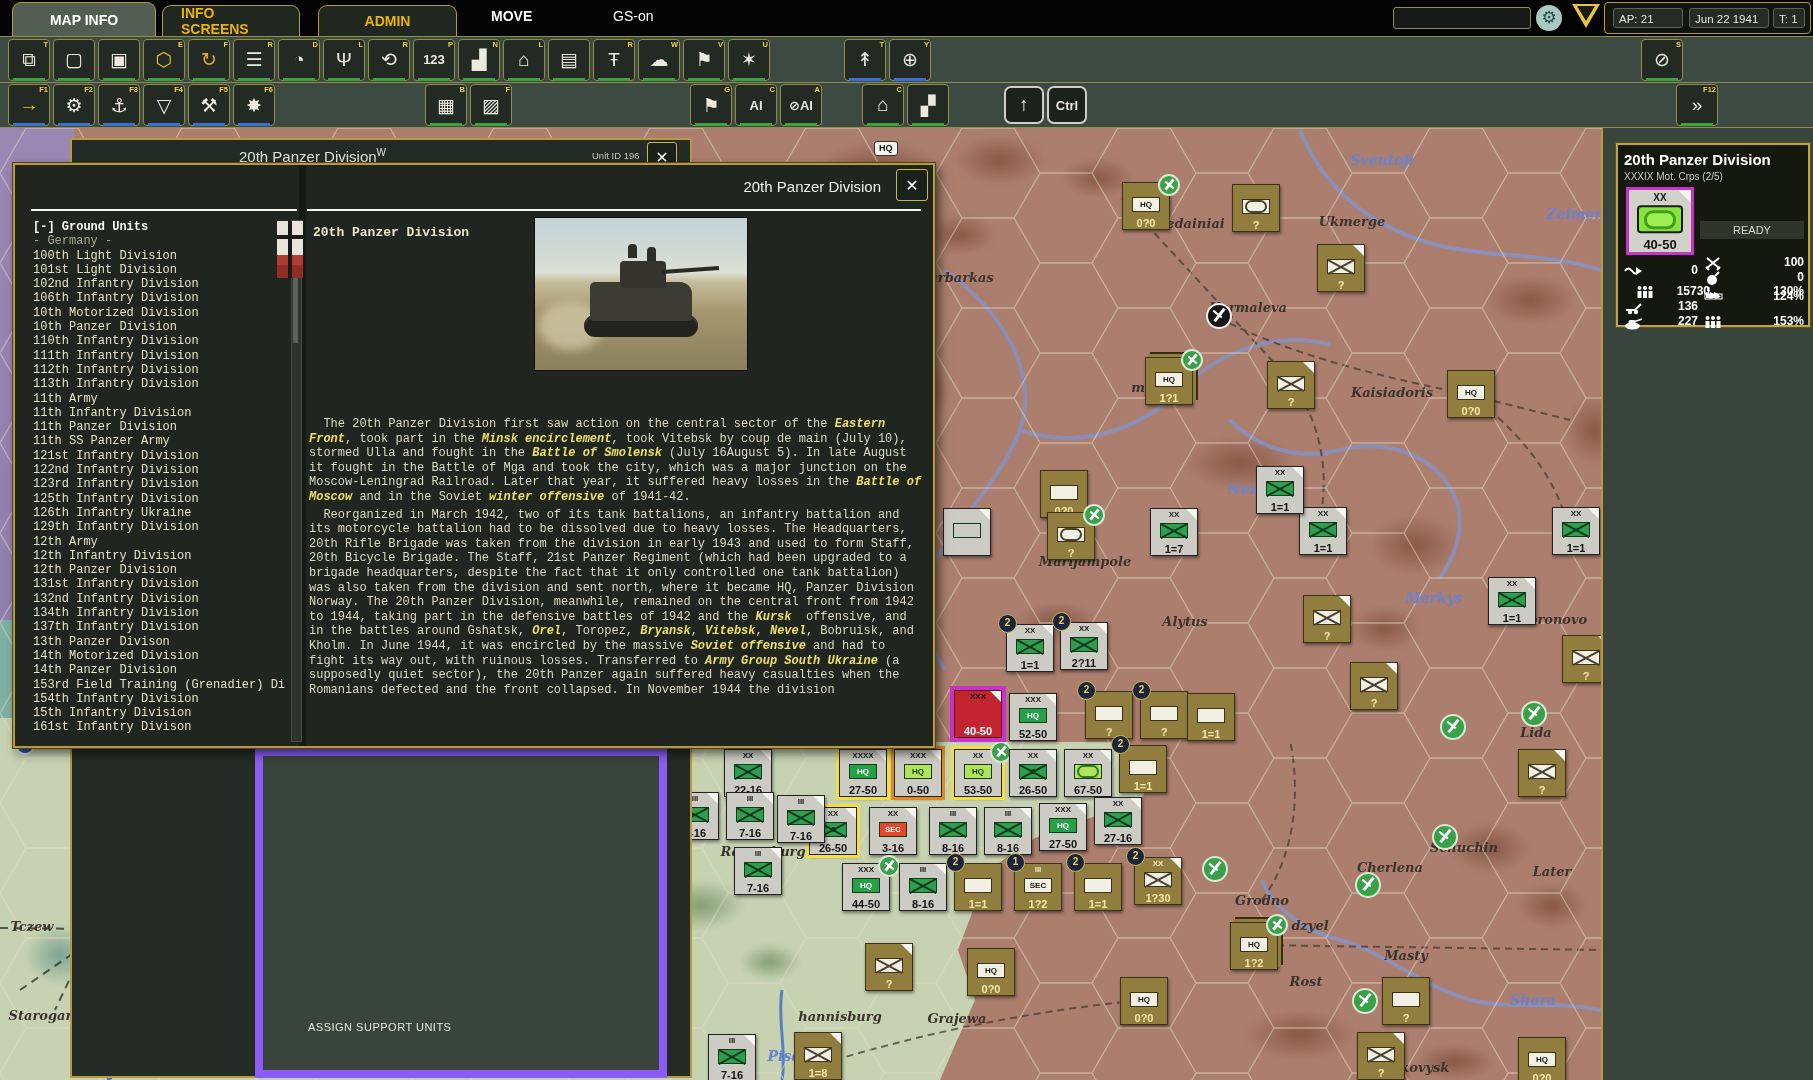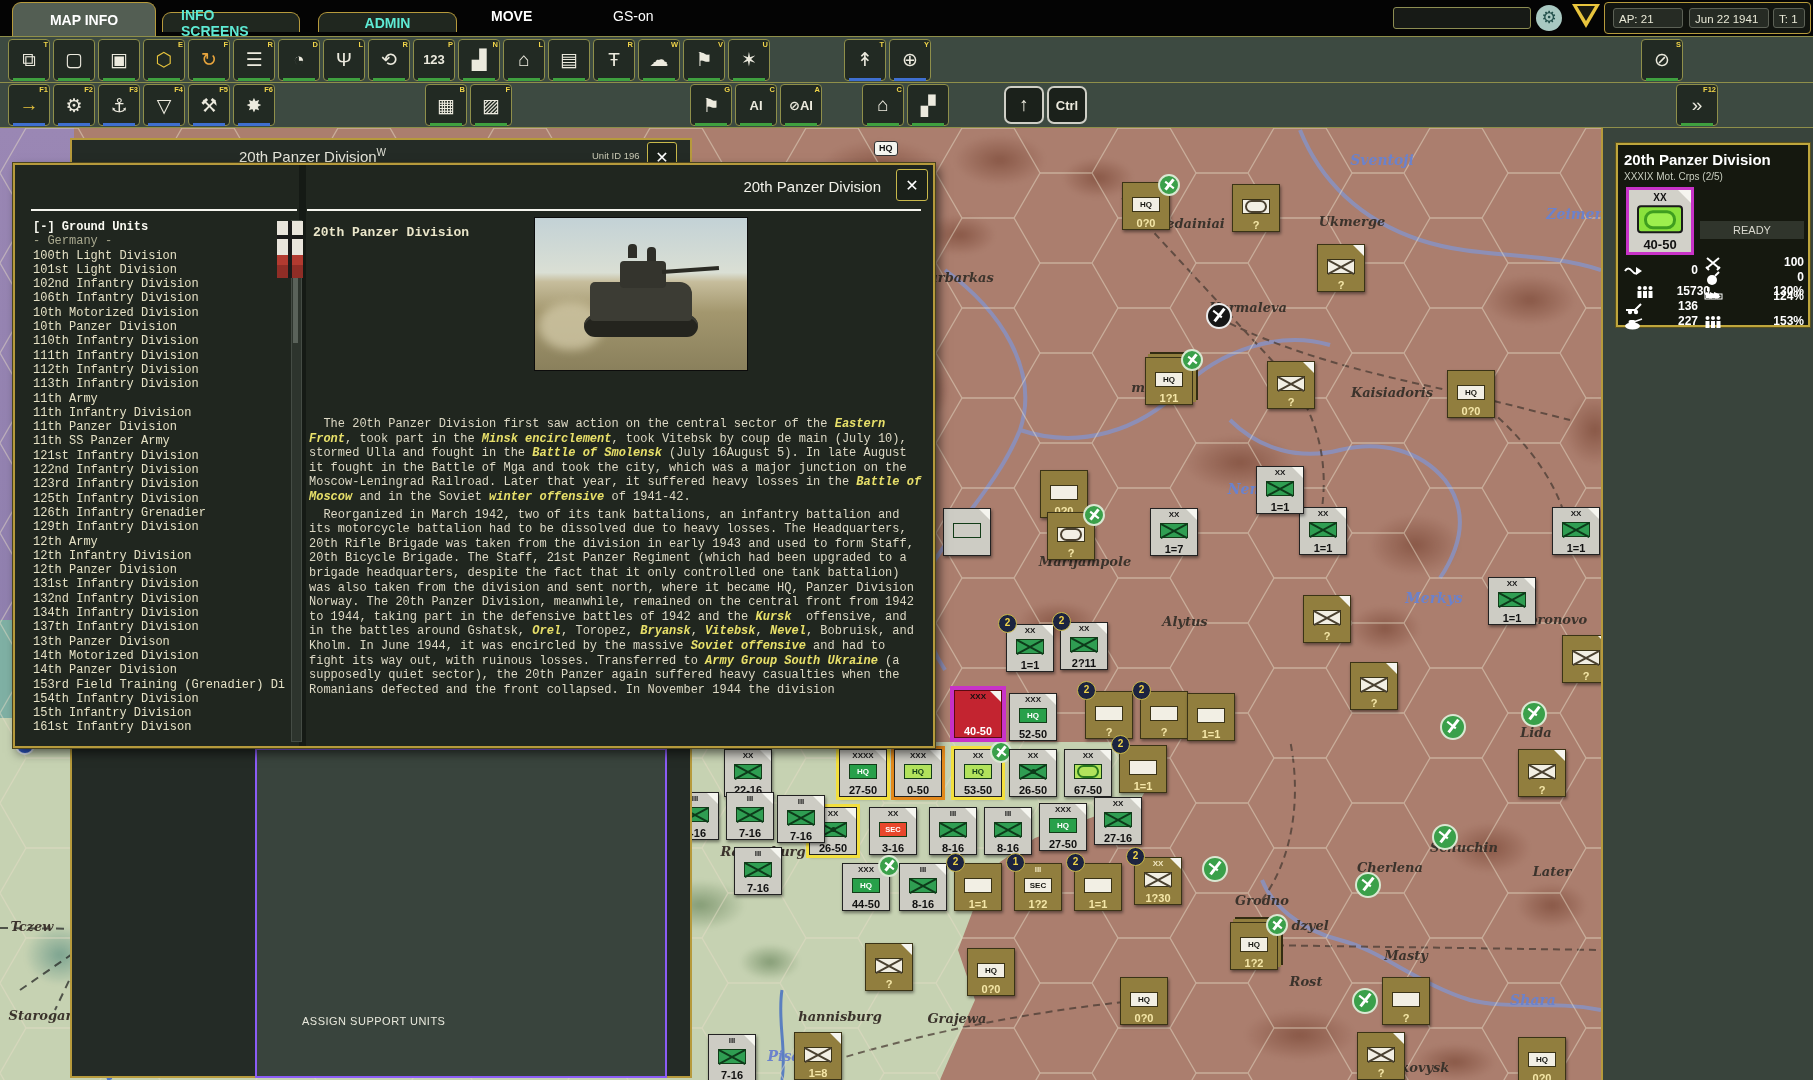--- a/index.html
+++ b/index.html
@@ -1,21 +1,21 @@
 <!DOCTYPE html>
 <html style="--accent_gold: #c9a83b; --toolbar_bg: #3d4a41; --german_counter: #cdccc4; --soviet_counter: #917e3e; --selection_magenta: #c832c8; --highlight_yellow: #f2df3e; --highlight_orange: #e2891c; --link_yellow: #e8e06a; --ready_green: #8ae23c; --map_red: #ab7e6e; --map_green: #c6d2b2; --map_teal: #7fb0a4; --map_purple: #9a87b4;"><head>
 <meta charset="utf-8">
 <style>
   html,body{margin:0;padding:0;background:#000;}
   .screen{position:relative;width:1813px;height:1080px;background:#0a0c0a;overflow:hidden;
           font-family:"Liberation Sans",sans-serif;box-shadow:inset 0 0 0 1px #6a6a3a;}
   
   .topbar{position:absolute;left:0;top:0;width:1813px;height:36px;background:#040404;z-index:9;}
-  .tab{position:absolute;top:12px;height:20px;border:1px solid #b69a3c;border-bottom:none;
-       border-radius:9px 9px 0 0;background:#20271f;color:#5eead4;font-weight:bold;font-size:14px;
+  .tab{position:absolute;top:5px;height:31px;border:1px solid #b69a3c;border-bottom:none;
+       border-radius:9px 9px 0 0;background:#20271f;color:#eab308;font-weight:bold;font-size:14px;
        display:flex;align-items:center;justify-content:center;padding:0 18px;box-sizing:border-box;}
   .tab.active{background:#535e53;color:#fff;top:2px;height:34px;}
   .menu-label{position:absolute;top:8px;color:#fff;font-weight:bold;font-size:14px;}
   .cmd-input{position:absolute;left:1393px;top:7px;width:128px;height:20px;background:#171a16;
        border:1px solid #8d8d52;border-radius:3px;color:#dcdcc8;font-size:12px;padding:0 4px;}
   .gearball{position:absolute;left:1536px;top:5px;width:26px;height:26px;border-radius:50%;
        background:#a9c9c2;color:#23504b;font-size:17px;line-height:26px;text-align:center;}
   .alert-tri{position:absolute;left:1572px;top:4px;width:0;height:0;border-left:14px solid transparent;
        border-right:14px solid transparent;border-top:24px solid #e9c53d;}
   .alert-tri:after{content:"";position:absolute;left:-9px;top:-22px;border-left:9px solid transparent;
@@ -106,21 +106,21 @@
   .airb.black{background:#161616;border-color:#ececec;}
   
   .bwin{position:absolute;left:70px;top:138px;width:622px;height:940px;background:#242b26;
      border:2px solid #b69a3c;box-sizing:border-box;z-index:5;}
   .bwin-title{position:absolute;left:167px;top:7px;font-size:15px;color:#e3e3d8;}
   .bwin-title sup{font-size:10px;}
   .bwin-id{position:absolute;left:520px;top:10px;font-size:9.5px;color:#c9c9b4;}
   .xbtn{position:absolute;width:28px;height:28px;border:1px solid #c8b84a;background:#1a201a;
      color:#fff;font-size:16px;display:flex;align-items:center;justify-content:center;border-radius:3px;}
   .awin{position:absolute;left:255px;top:748px;width:412px;height:330px;background:#39443d;
-     border:2px solid #8b5cf6;box-sizing:border-box;z-index:6;}
+     border:8px solid #8b5cf6;box-sizing:border-box;z-index:6;}
   .assign-lbl{position:absolute;left:45px;top:265px;font-size:11px;color:#e9e9dd;letter-spacing:.5px;}
   .dlg{position:absolute;left:13px;top:163px;width:922px;height:585px;background:#20261f;
      border:2px solid #b69a3c;box-shadow:0 0 0 1px #4a4420,4px 5px 10px rgba(0,0,0,.6);
      box-sizing:border-box;z-index:7;}
   .dlg-title{position:absolute;top:13px;right:52px;font-size:15px;color:#f2f2ea;}
   .dlg .xbtn{top:4px;right:5px;width:30px;height:30px;}
   .hr{position:absolute;height:2px;background:#f5f5ee;top:44px;}
   .hr.l{left:16px;width:266px;} .hr.r{left:292px;width:614px;}
   .vdiv{position:absolute;left:284px;top:0;width:7px;bottom:0;background:#151a15;}
   .ulist{position:absolute;left:18px;top:55px;width:256px;height:522px;overflow:hidden;
@@ -855,21 +855,21 @@
         <div> 112th Infantry Division</div>
         <div> 113th Infantry Division</div>
         <div> 11th Army</div>
         <div> 11th Infantry Division</div>
         <div> 11th Panzer Division</div>
         <div> 11th SS Panzer Army</div>
         <div> 121st Infantry Division</div>
         <div> 122nd Infantry Division</div>
         <div> 123rd Infantry Division</div>
         <div> 125th Infantry Division</div>
-        <div> 126th Infantry Grenadier</div>
+        <div> 126th Infantry Ukraine</div>
         <div> 129th Infantry Division</div>
         <div> 12th Army</div>
         <div> 12th Infantry Division</div>
         <div> 12th Panzer Division</div>
         <div> 131st Infantry Division</div>
         <div> 132nd Infantry Division</div>
         <div> 134th Infantry Division</div>
         <div> 137th Infantry Division</div>
         <div> 13th Panzer Divison</div>
         <div> 14th Motorized Division</div>

